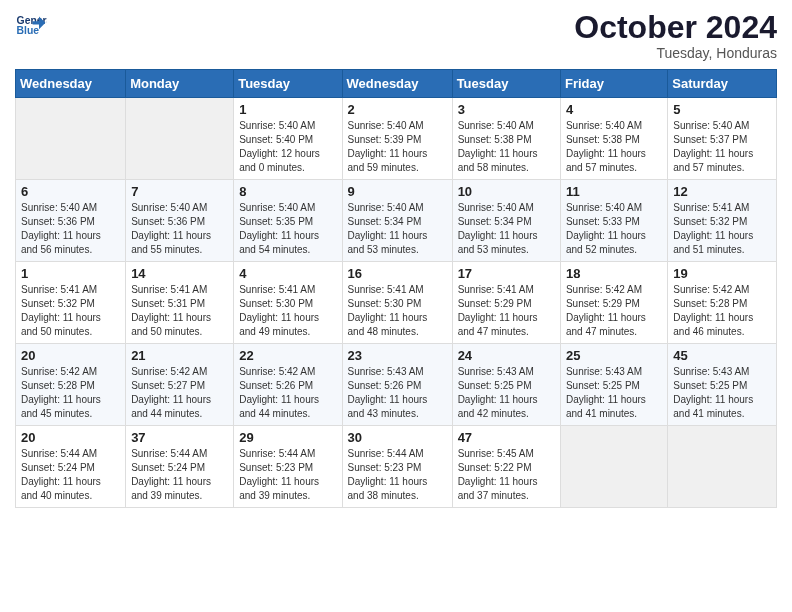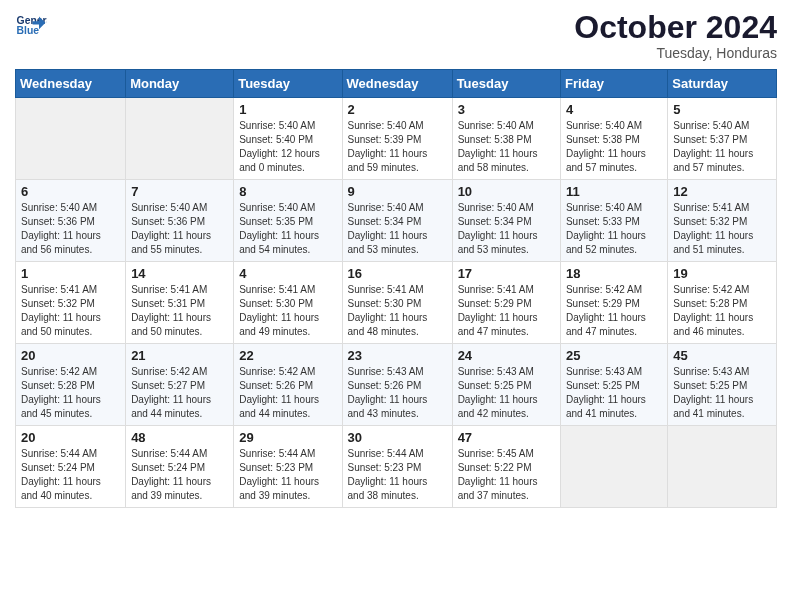--- a/index.html
+++ b/index.html
@@ -232,21 +232,21 @@
             <span class="day-number">45</span>
             <div class="day-info">Sunrise: 5:43 AM<br>Sunset: 5:25 PM<br>Daylight: 11 hours<br>and 41 minutes.</div>
           </td>
         </tr>
         <tr>
           <td>
             <span class="day-number">20</span>
             <div class="day-info">Sunrise: 5:44 AM<br>Sunset: 5:24 PM<br>Daylight: 11 hours<br>and 40 minutes.</div>
           </td>
           <td>
-            <span class="day-number">48</span>
+            <span class="day-number">37</span>
             <div class="day-info">Sunrise: 5:44 AM<br>Sunset: 5:24 PM<br>Daylight: 11 hours<br>and 39 minutes.</div>
           </td>
           <td>
             <span class="day-number">29</span>
             <div class="day-info">Sunrise: 5:44 AM<br>Sunset: 5:23 PM<br>Daylight: 11 hours<br>and 39 minutes.</div>
           </td>
           <td>
             <span class="day-number">30</span>
             <div class="day-info">Sunrise: 5:44 AM<br>Sunset: 5:23 PM<br>Daylight: 11 hours<br>and 38 minutes.</div>
           </td>

